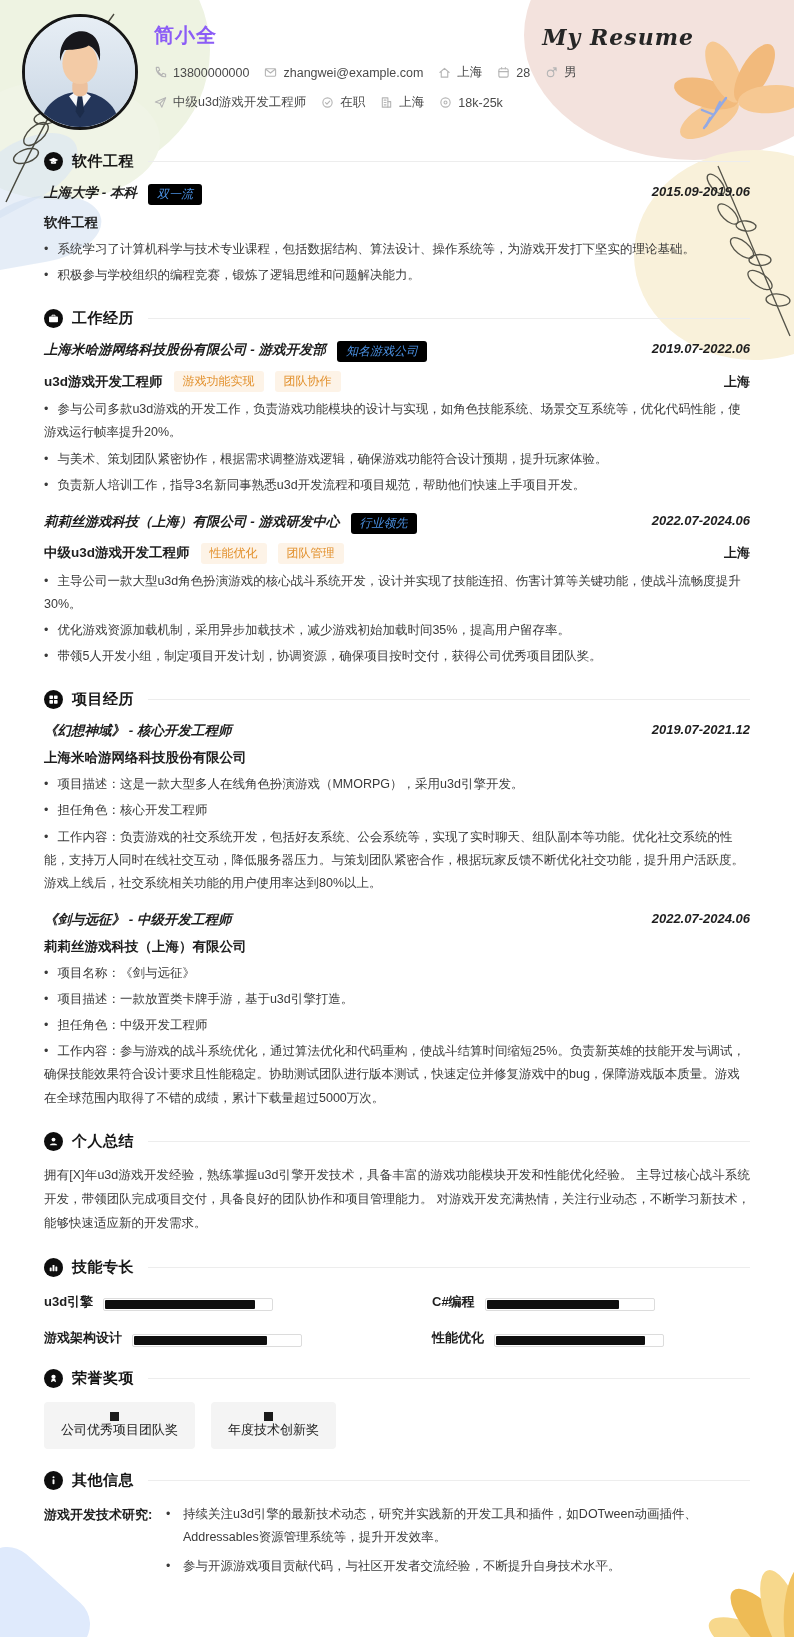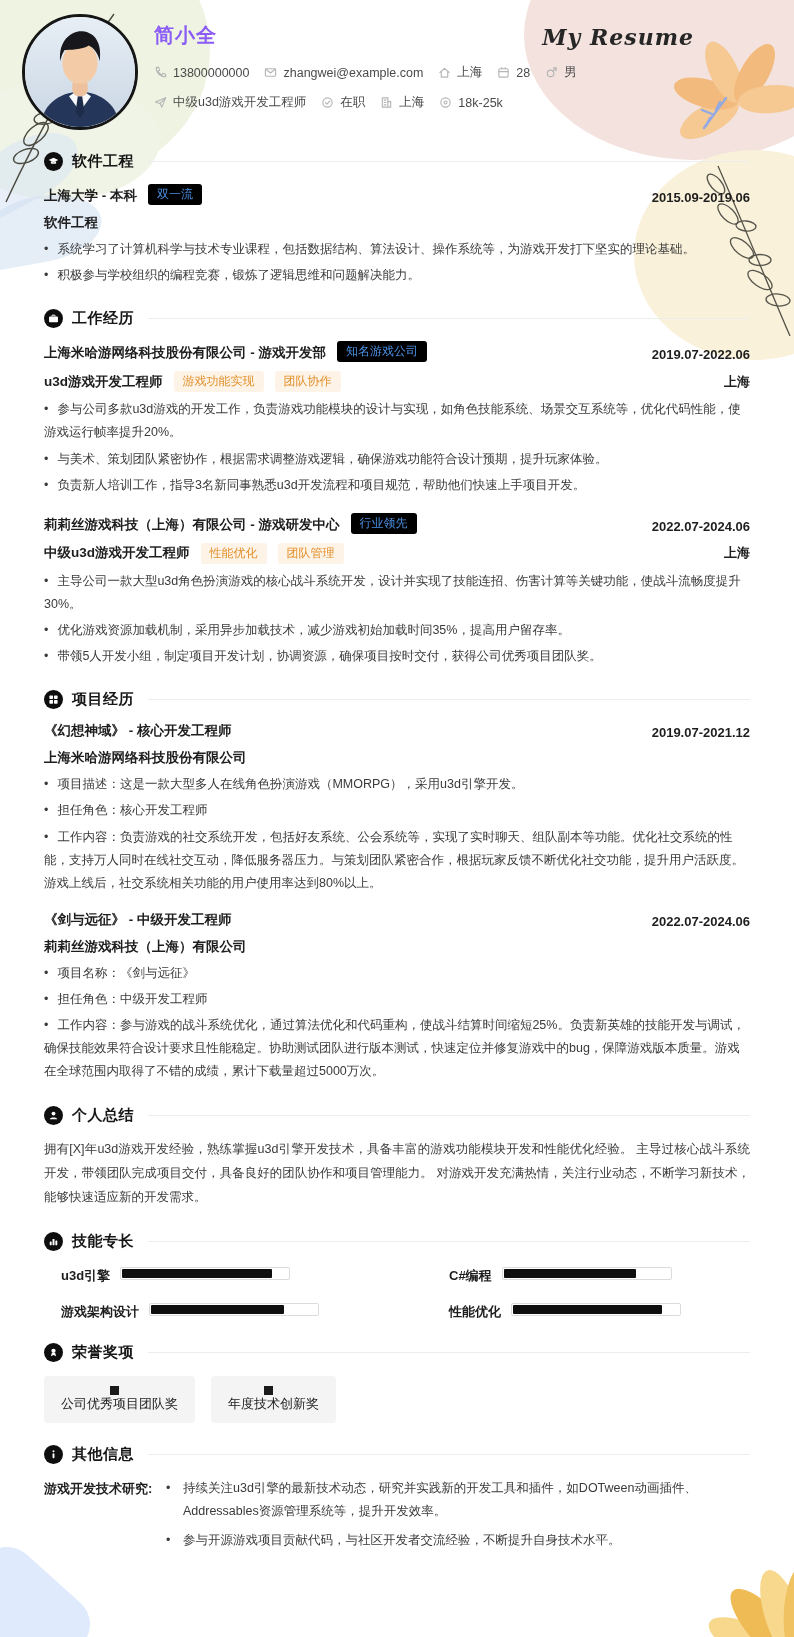--- a/index.html
+++ b/index.html
@@ -39,36 +39,36 @@
     font-family:"DejaVu Serif", serif; font-style:italic; font-weight:600;
     font-size:22px; color:#262626; letter-spacing:1px; }
   
   .section { margin-top:22px; }
   .sec-head { display:flex; align-items:center; }
   .sec-icon { width:19px; height:19px; border-radius:50%; background:#0e0e0e; flex:none;
     display:flex; align-items:center; justify-content:center; }
   .sec-icon svg { width:11px; height:11px; }
   .sec-title { margin-left:9px; font-size:15px; font-weight:bold; color:#161616; letter-spacing:.5px; }
   .sec-line { flex:1; height:1px; background:#ededed; margin-left:14px; }
-  .meta-row { display:flex; align-items:flex-end; margin-top:13px; }
+  .meta-row { display:flex; align-items:flex-start; margin-top:13px;font-style:italic; }
   .sub-row { display:flex; align-items:center; margin-top:9px; }
   .b { font-weight:bold; color:#1e1e1e; font-size:13.5px; }
   .date { margin-left:auto; font-weight:bold; font-size:13px; color:#1e1e1e; white-space:nowrap; }
   .loc { margin-left:auto; font-weight:bold; font-size:13px; color:#1e1e1e; }
   .tag { font-size:12px; padding:2px 9px; border-radius:3px; margin-left:11px; white-space:nowrap; }
   .tag-blue { background:#000000; color:#4a90e2; }
   .tag-orange { background:#fdf3e7; color:#e2902c; }
   .bullet { margin-top:3px; font-size:12.5px; line-height:1.85; color:#3a3a3a; }
   .bullet .dot { margin-right:9px; color:#3a3a3a; }
   .bullets { margin-top:6px; }
   .job + .job, .proj + .proj { margin-top:16px; }
   .para { margin-top:12px; font-size:12.5px; line-height:1.95; color:#3a3a3a; text-align:justify; }
   
   .skills-grid { display:grid; grid-template-columns:1fr 1fr; column-gap:70px; row-gap:18px; margin-top:16px; }
-  .skill { display:flex; align-items:flex-start;margin-left:17px; }
+  .skill { display:flex; align-items:flex-end; }
   .skill-label { font-size:13px; font-weight:bold; color:#1e1e1e; margin-right:10px; white-space:nowrap; }
   .skill-track { width:170px; height:13px; background:#fff; border:1px solid #dcdcdc; border-radius:2px; padding:1px; }
   .skill-fill { height:100%; background:#0f0f0f; border-radius:1px; }
   
   .honors { display:flex; margin-top:14px; }
   .honor-badge { display:flex; align-items:center; background:#f4f4f4; border-radius:4px;
     padding:10px 17px; margin-right:16px; font-size:13px; color:#222;flex-direction:column; }
   .honor-badge .sq { width:9px; height:9px; background:#1a1a1a; margin-right:10px; flex:none; }
   
   .other-wrap { display:flex; margin-top:13px; }
@@ -341,20 +341,21 @@
       <div class="proj">
         <div class="meta-row">
           <span class="b">《剑与远征》 - 中级开发工程师</span>
           <span class="date">2022.07-2024.06</span>
         </div>
         <div class="sub-row">
             <span class="b">莉莉丝游戏科技（上海）有限公司</span>
           </div>
         <div class="bullets">
           <p class="bullet"><span class="dot">•</span><span>项目名称：《剑与远征》</span></p>
+          <p class="bullet"><span class="dot">•</span><span>项目描述：一款放置类卡牌手游，基于u3d引擎打造。</span></p>
           <p class="bullet"><span class="dot">•</span><span>担任角色：中级开发工程师</span></p>
           <p class="bullet"><span class="dot">•</span><span>工作内容：参与游戏的战斗系统优化，通过算法优化和代码重构，使战斗结算时间缩短25%。负责新英雄的技能开发与调试，确保技能效果符合设计要求且性能稳定。协助测试团队进行版本测试，快速定位并修复游戏中的bug，保障游戏版本质量。游戏在全球范围内取得了不错的成绩，累计下载量超过5000万次。</span></p>
         </div>
       </div>
     </div>
 
     <div class="section">
       <div class="sec-head">
         <span class="sec-icon">
           <svg viewBox="0 0 16 16">

